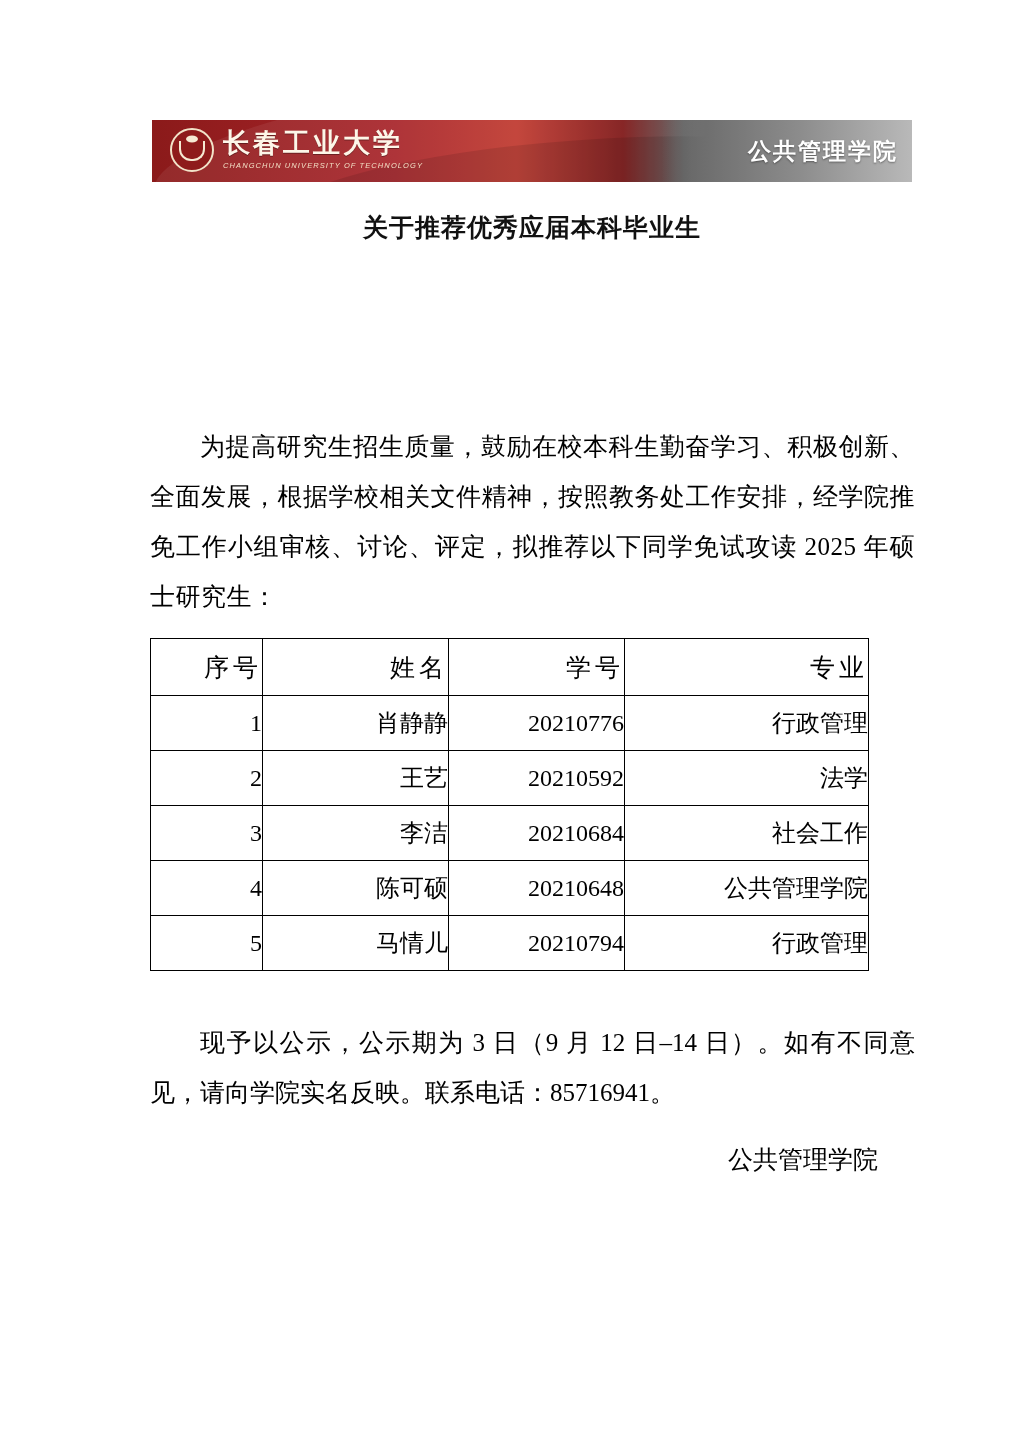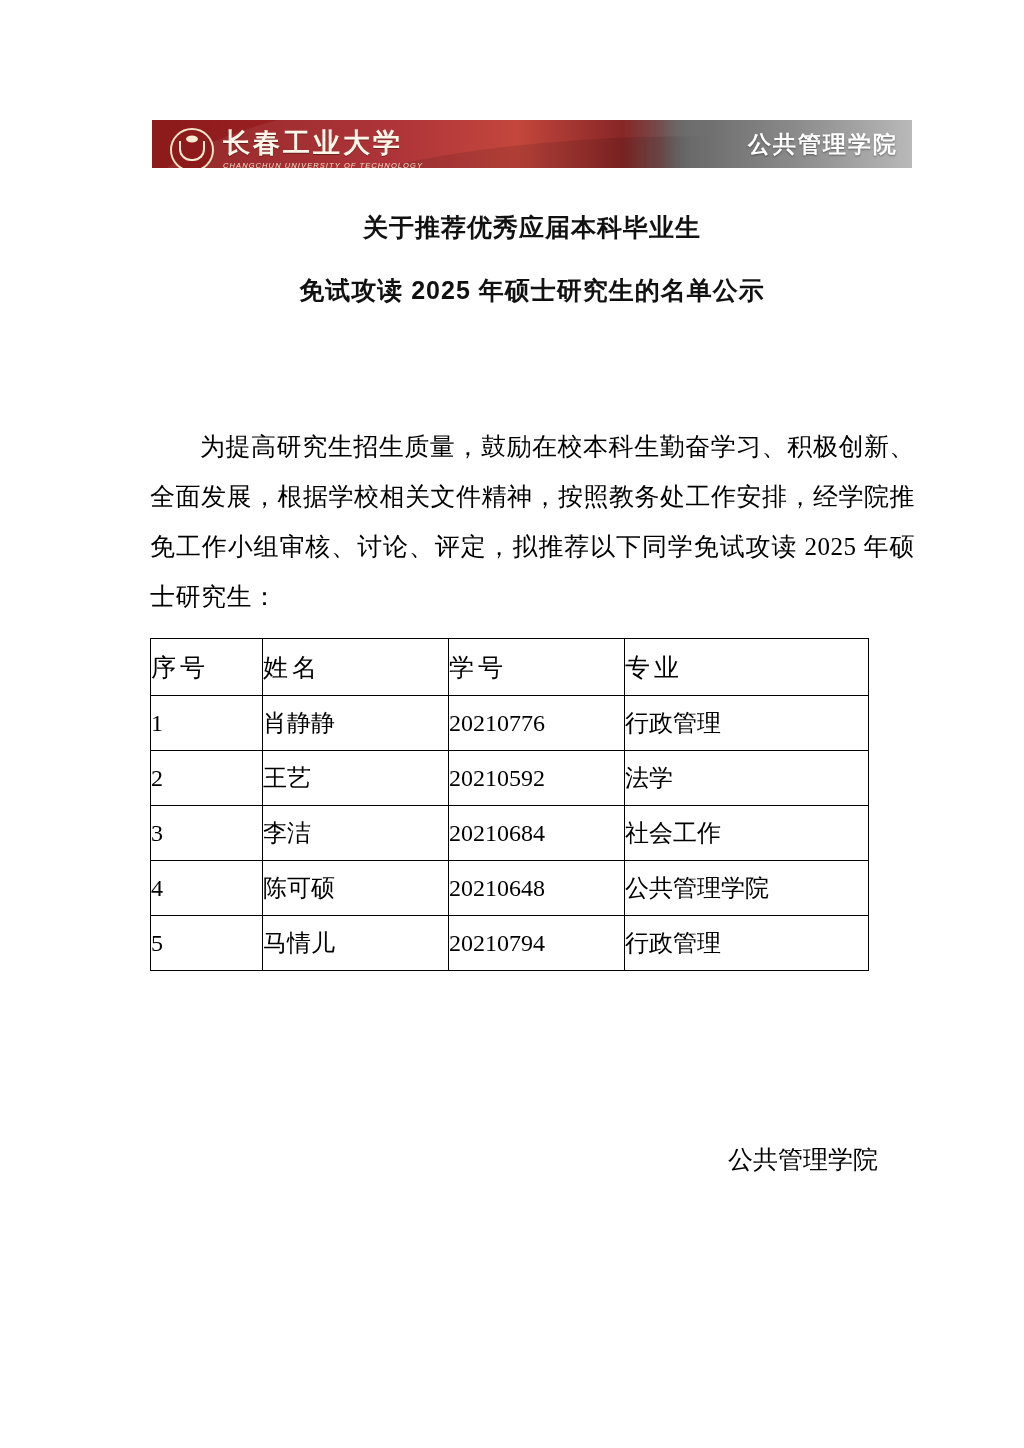--- a/index.html
+++ b/index.html
@@ -22,21 +22,21 @@
     height: 1448px;
     background: #fff;
   }
 
   
   .banner {
     position: absolute;
     left: 152px;
     top: 120px;
     width: 760px;
-    height: 48px;
+    height: 62px;
     overflow: hidden;
     background: linear-gradient(90deg,#8b1a1a 0%, #a8252a 32%, #c0392f 48%, #7e1616 62%, #5d5d5d 70%, #9a9a9a 88%, #c9c9c9 100%);
   }
   .banner .swoosh1 {
     position: absolute;
     left: 0; top: -40px;
     width: 700px; height: 150px;
     border-radius: 50%;
     background: rgba(255,255,255,0.07);
     transform: rotate(-6deg);
@@ -160,21 +160,21 @@
     width: 718px;
   }
   table.roster {
     border-collapse: collapse;
     width: 718px;
     table-layout: fixed;
   }
   table.roster td, table.roster th {
     border: 1.5px solid #000;
     height: 54px;
-    text-align: left;
+    text-align: right;
     vertical-align: middle;
     font-size: 24px;
     font-weight: normal;
     padding: 0;
   }
   table.roster thead th {
     font-size: 25px;
     letter-spacing: 4px;
     height: 56px;
   }
@@ -218,21 +218,20 @@
       <div>
         <div class="logo-cn">长春工业大学</div>
         <div class="logo-en">CHANGCHUN UNIVERSITY OF TECHNOLOGY</div>
       </div>
     </div>
     <div class="banner-right">公共管理学院</div>
   </div>
 
   <div class="title-block">
     <div class="title-line">关于推荐优秀应届本科毕业生</div>
-    <div class="title-line">免试攻读 2025 年硕士研究生的名单公示</div>
   </div>
 
   <div class="body-text">
     <span class="indent">为提高研究生招生质量，鼓励在校本科生勤奋学习、积极创新、全面发展，根据学校相关文件精神，按照教务处工作安排，经学院推免工作小组审核、讨论、评定，拟推荐以下同学免试攻读 2025 年硕士研究生：</span>
   </div>
 
   <div class="table-wrap">
     <table class="roster">
       <colgroup>
           <col class="c1">
@@ -276,18 +275,21 @@
         <tr>
           <td>5</td>
           <td>马情儿</td>
           <td>20210794</td>
           <td>行政管理</td>
         </tr>
       </tbody>
     </table>
   </div>
 
+  <div class="closing">
+    <span class="indent">现予以公示，公示期为 3 日（9 月 12 日–14 日）。如有不同意见，请向学院实名反映。联系电话：85716941。</span>
+  </div>
 
   <div class="sign">
     <div>公共管理学院</div>
   </div>
 
 </div>
 
 </body></html>

